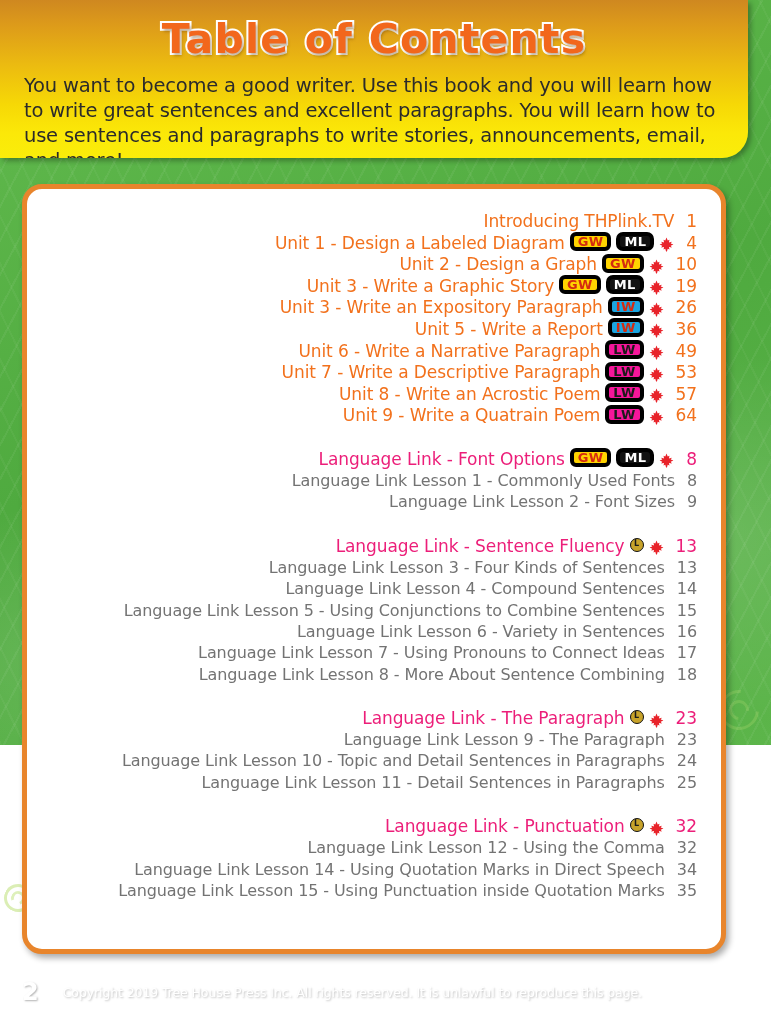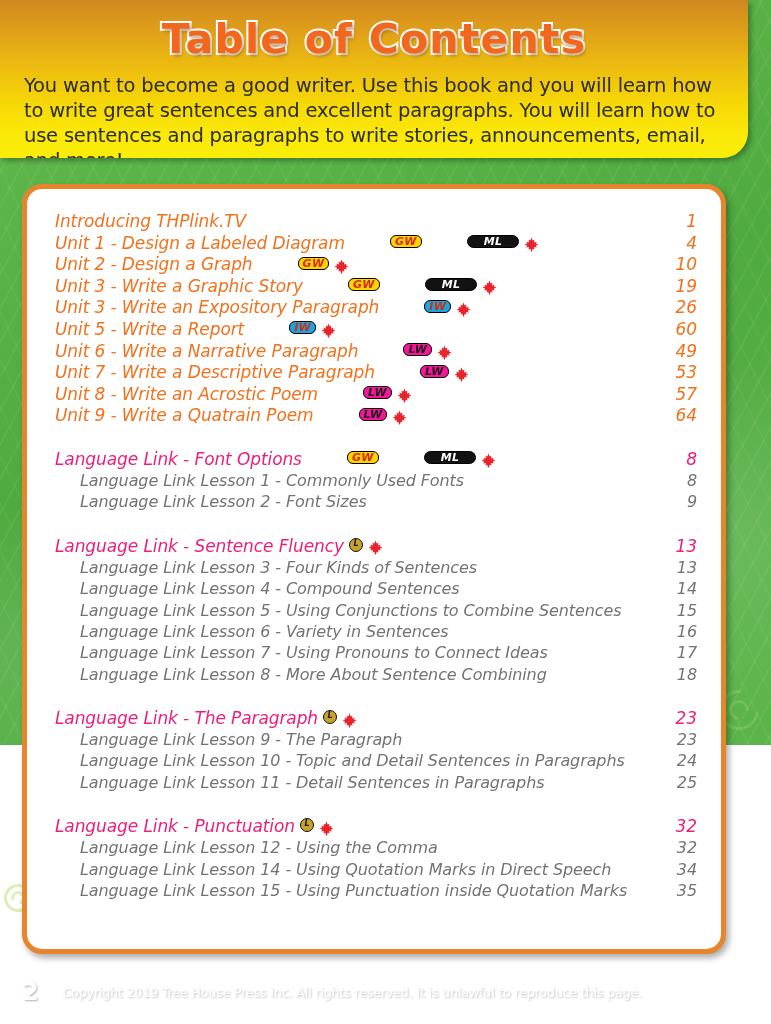--- a/index.html
+++ b/index.html
@@ -88,24 +88,23 @@
     border-radius: 20px;
     box-shadow: 3px 4px 6px rgba(0,0,0,0.33);
     padding: 22px 24px 10px 28px;
     overflow: hidden;
   }
 
   
   .row {
     display: flex;
     align-items: baseline;
-    justify-content: space-between;
+    justify-content: flex-end;
     font-family: "DejaVu Sans", sans-serif;
     white-space: nowrap;
-    font-style: italic;
   }
   .row-label {
     display: flex;
     align-items: center;
     gap: 5px;
   }
   .row-page {
     flex: 0 0 auto;
     padding-left: 12px;
   }
@@ -138,34 +137,33 @@
     letter-spacing: -0.1px;
   }
   .ll-lesson .row-page { padding-right: 0; }
 
   .gap-lg { height: 22px; }
 
   
   .badge {
     display: inline-block;
     font-family: "DejaVu Sans", sans-serif;
-    font-size: 11px;
+    font-size: 13px;
     font-weight: bold;
     line-height: 11px;
     height: 11px;
     padding: 0 4px;
     border-radius: 6px;
-    border: 1px solid #000000;
+    border: 4px solid #000000;
     text-align: center;
     letter-spacing: 0.3px;
     transform: translateY(-1px);
-    margin-left: 40px;
   }
   .badge-gw { background: #ffd400; color: #d42b10; }
-  .badge-ml { background: #121212; color: #ffffff; border-color: #000; border-radius: 7px; padding: 0 16px; }
+  .badge-ml { background: #121212; color: #ffffff; border-color: #000; border-radius: 7px; padding: 0 4px; }
   .badge-iw { background: #1ba5e0; color: #d42b10; }
   .badge-lw { background: #f5169a; color: #1a1a1a; }
 
   .badge-circle {
     display: inline-block;
     width: 12px;
     height: 12px;
     border-radius: 50%;
     background: #c8a32a;
     border: 1.5px solid #111;
@@ -283,21 +281,21 @@
           <div class="row-page">26</div>
         </div>
         <div class="row unit-row">
           <div class="row-label">
             <span>Unit 5 - Write a Report</span>
             <span class="badge badge-iw">IW</span>
             <svg viewBox="0 0 100 100" class="leaf">
               <path fill="#e8232a" d="M50 4 L58 24 L70 18 L66 36 L86 32 L78 44 L96 50 L78 58 L86 70 L66 66 L70 84 L58 78 L53 96 L47 96 L42 78 L30 84 L34 66 L14 70 L22 58 L4 50 L22 44 L14 32 L34 36 L30 18 L42 24 Z"></path>
             </svg>
           </div>
-          <div class="row-page">60</div>
+          <div class="row-page">36</div>
         </div>
         <div class="row unit-row">
           <div class="row-label">
             <span>Unit 6 - Write a Narrative Paragraph</span>
             <span class="badge badge-lw">LW</span>
             <svg viewBox="0 0 100 100" class="leaf">
               <path fill="#e8232a" d="M50 4 L58 24 L70 18 L66 36 L86 32 L78 44 L96 50 L78 58 L86 70 L66 66 L70 84 L58 78 L53 96 L47 96 L42 78 L30 84 L34 66 L14 70 L22 58 L4 50 L22 44 L14 32 L34 36 L30 18 L42 24 Z"></path>
             </svg>
           </div>
           <div class="row-page">49</div>

